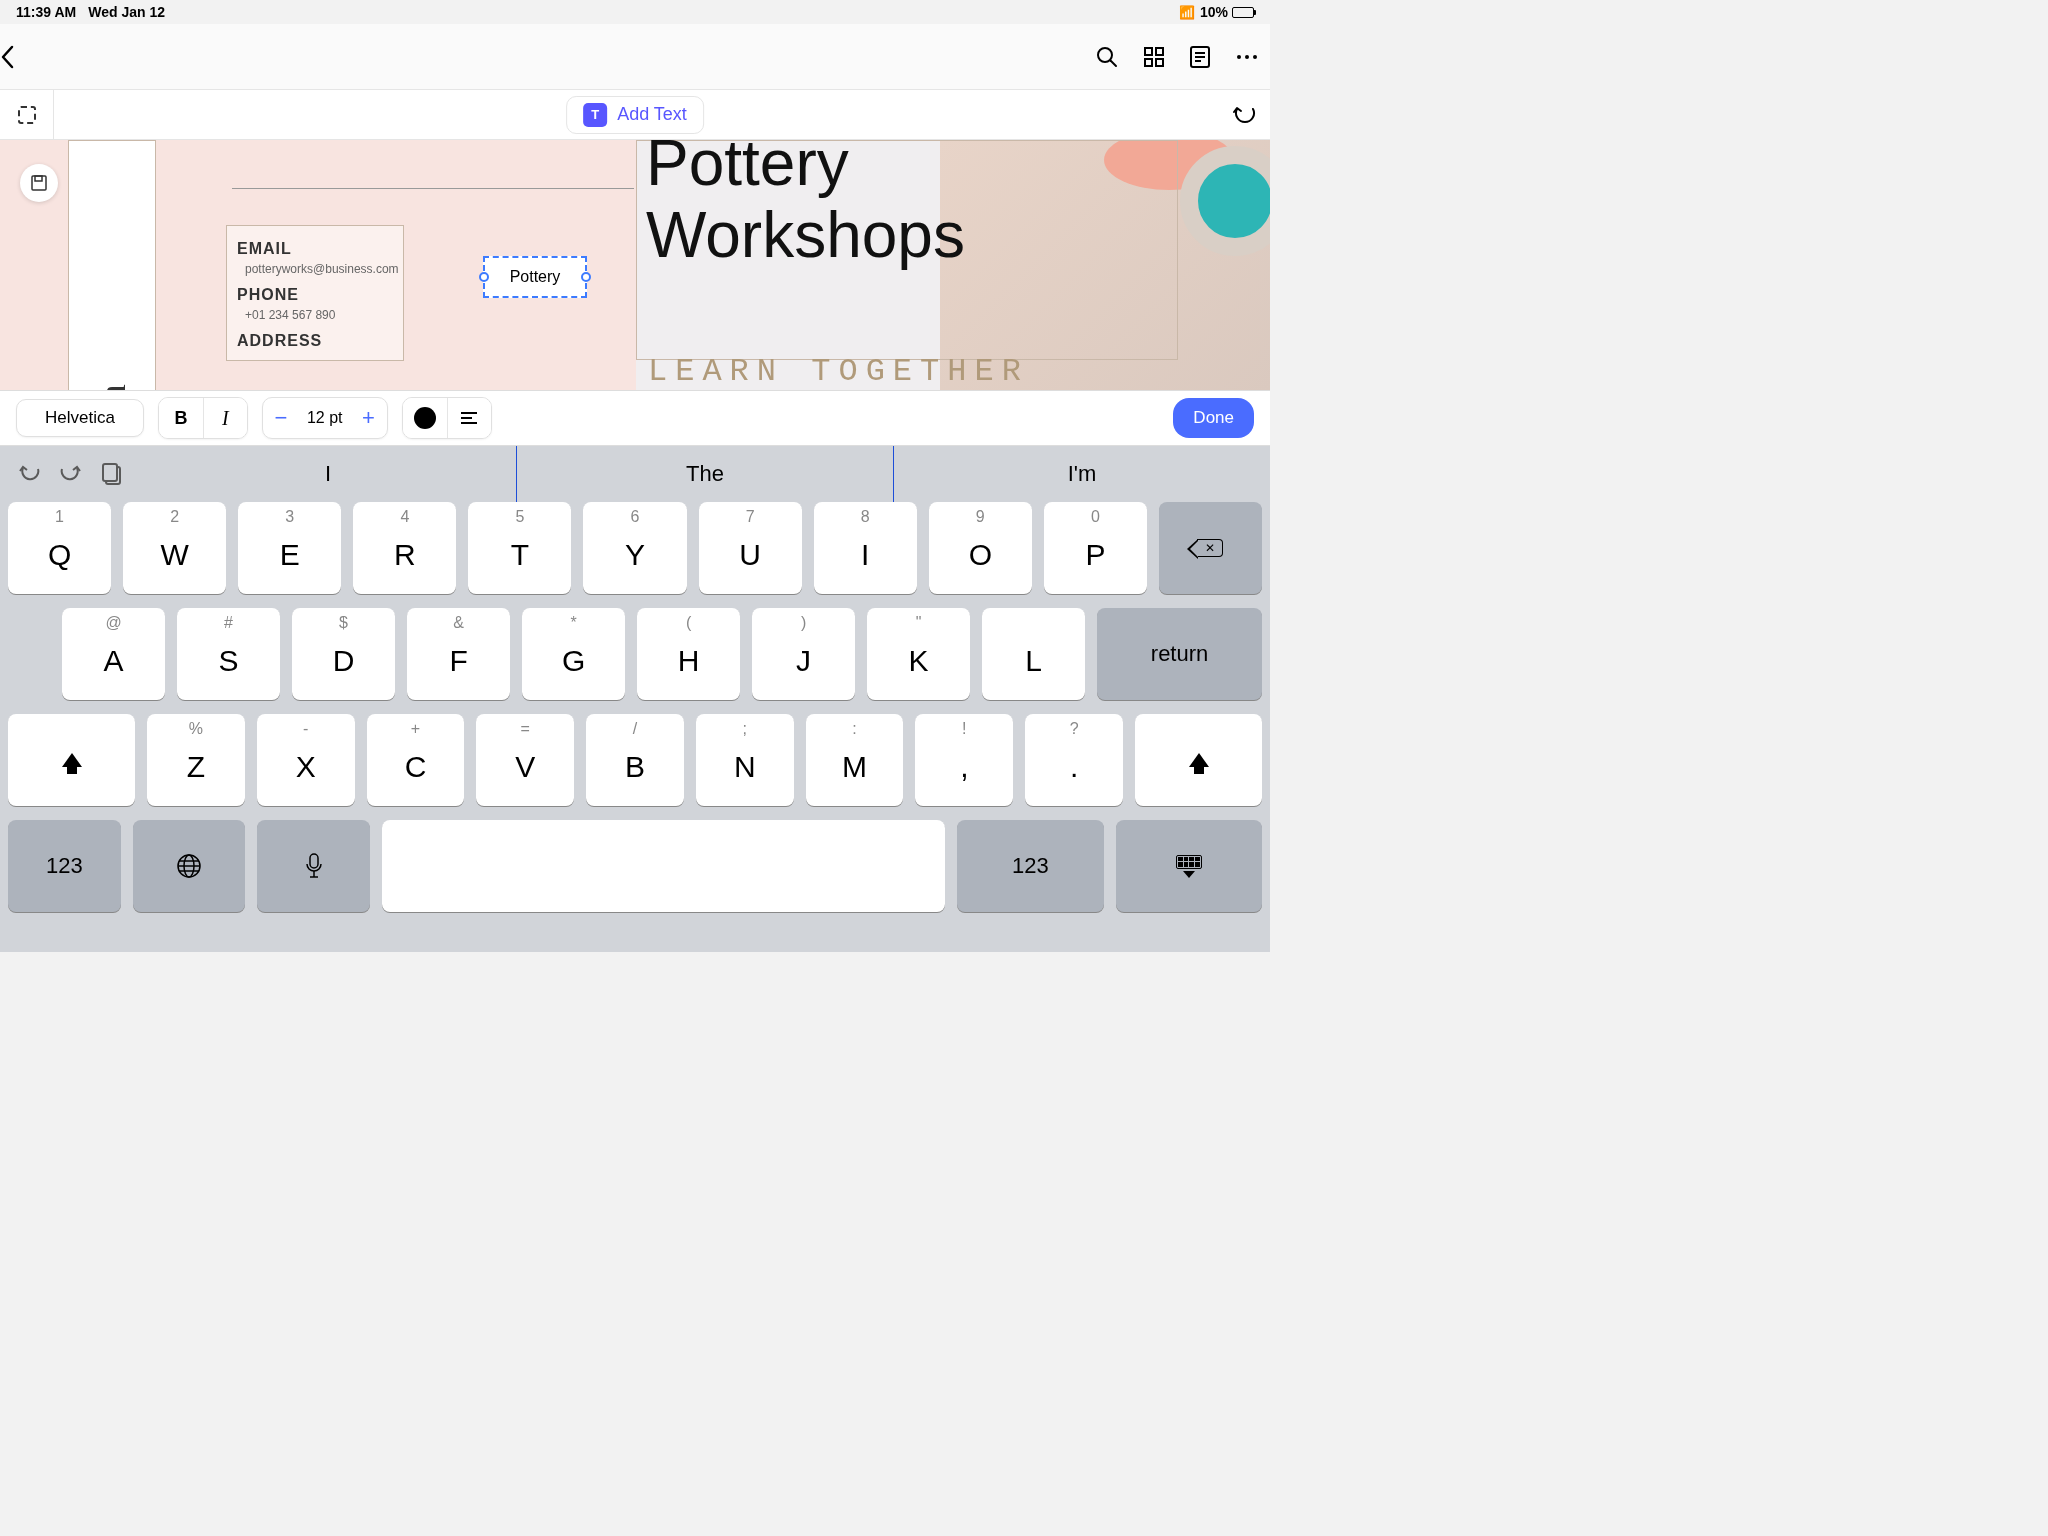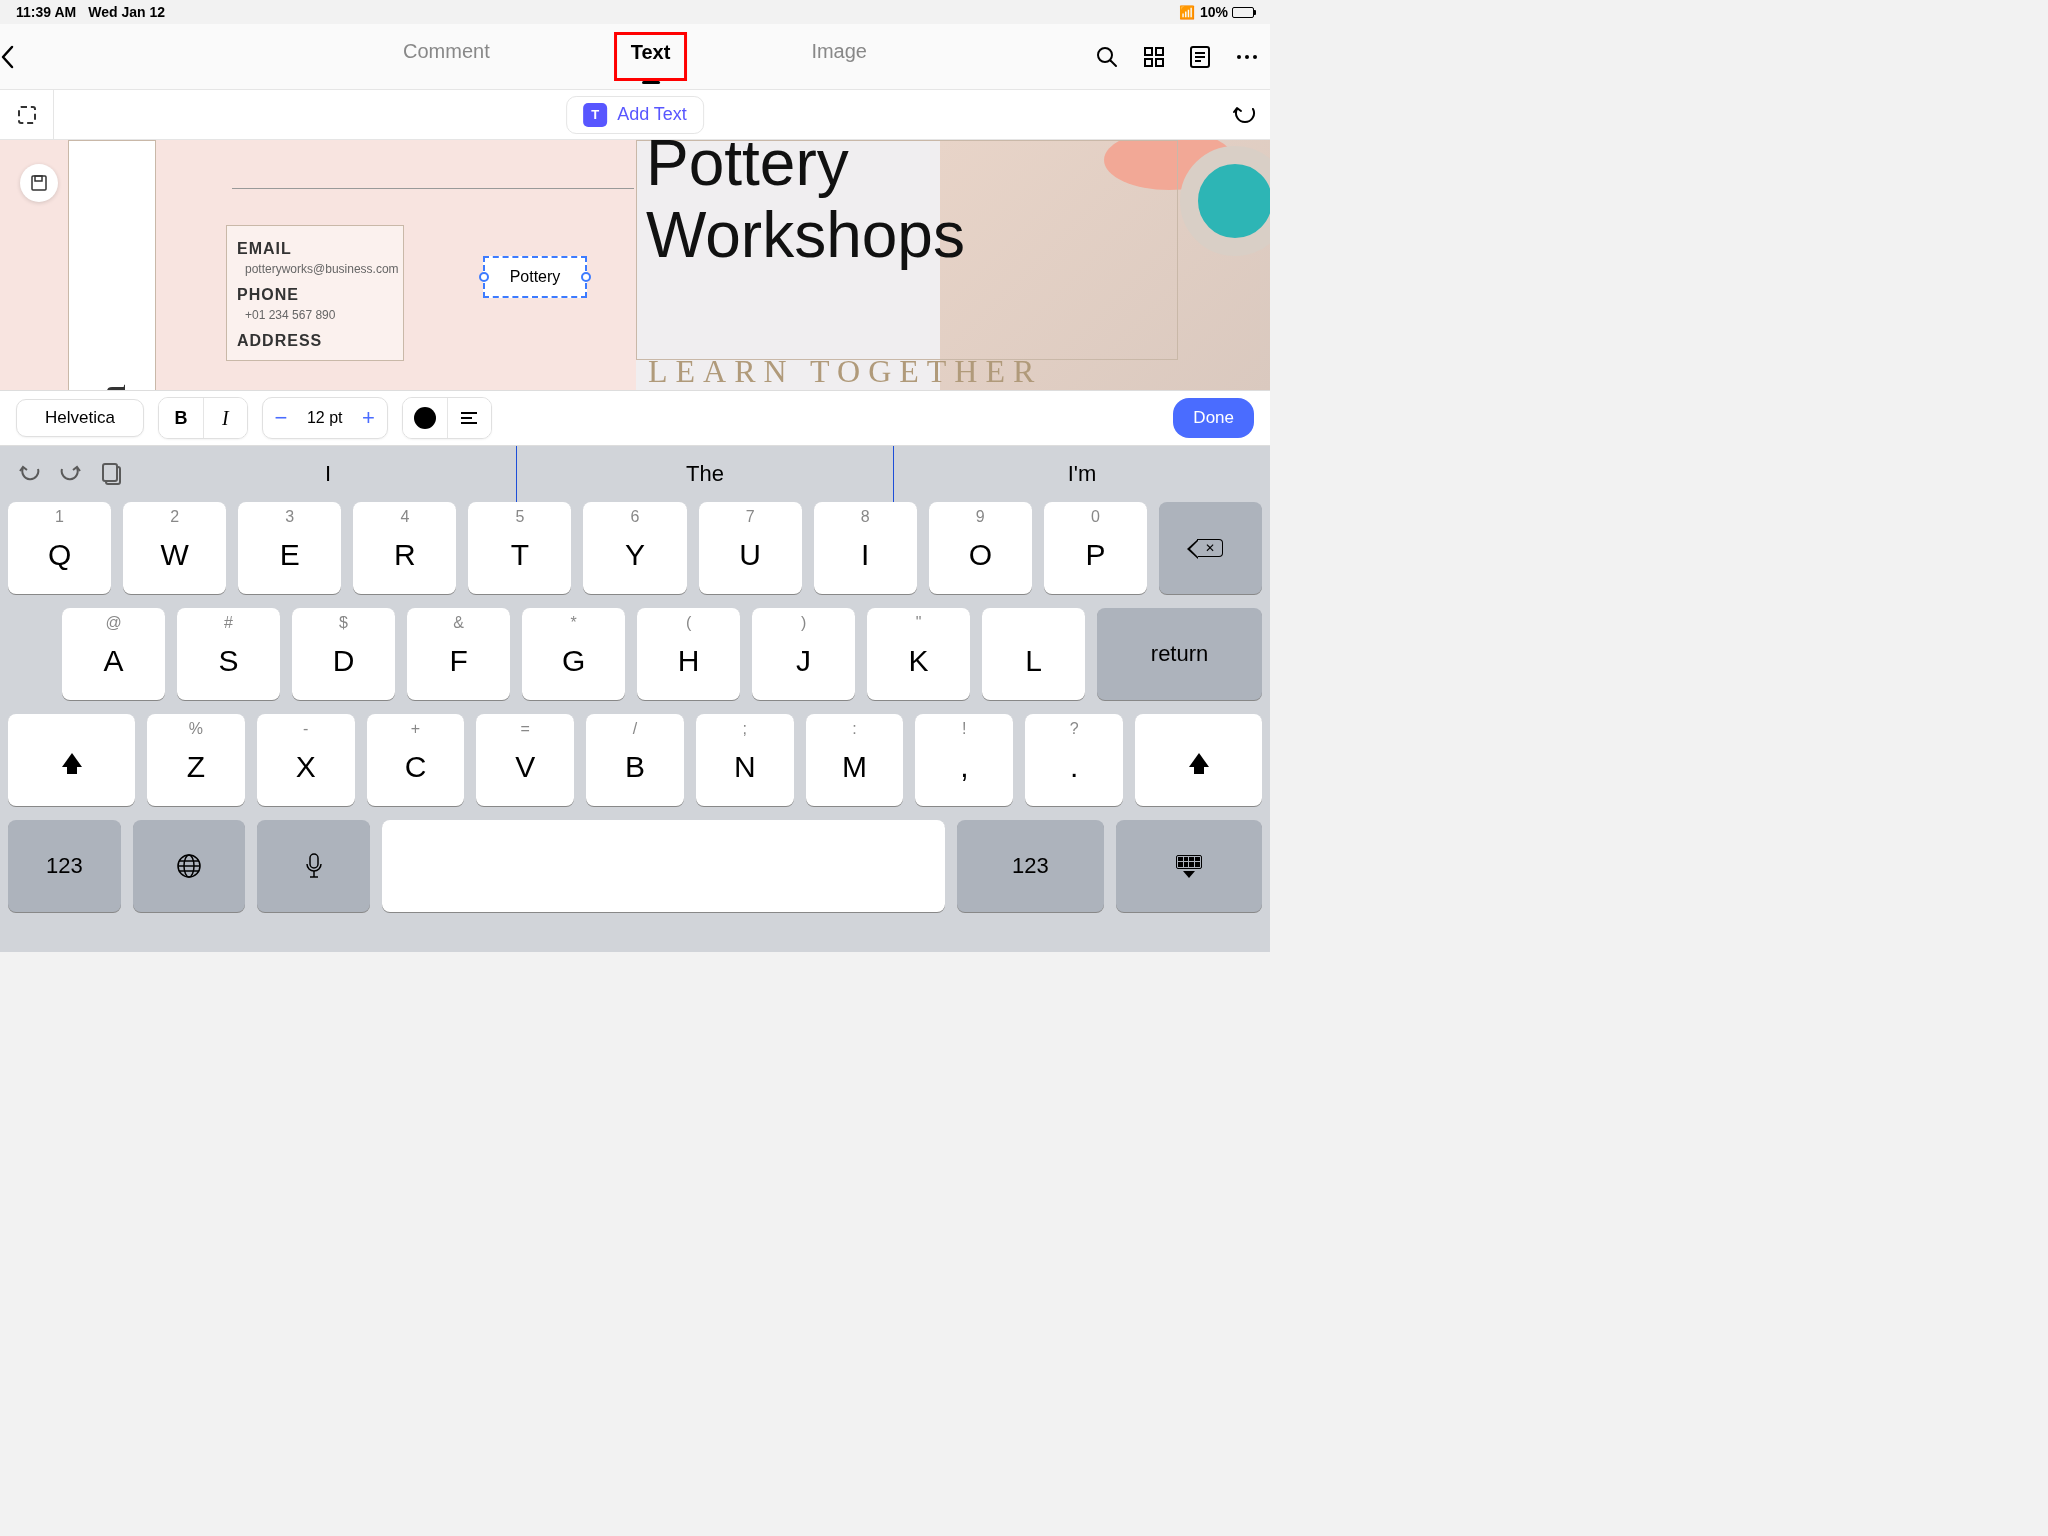--- a/index.html
+++ b/index.html
@@ -43,21 +43,21 @@
 .text-edit-box { position:absolute; left:483px; top:116px; width:104px; height:42px; border:2px dashed #3d7bff; background:#fff; display:flex; align-items:center; justify-content:center; font-size:16px; }
 .handle { position:absolute; width:10px; height:10px; border:2px solid #3d7bff; border-radius:50%; background:#fff; top:50%; transform:translateY(-50%); }
 .handle.left { left:-6px; } .handle.right { right:-6px; }
 
 .page-right { flex:1; height:100%; position:relative; background:#f0eef0; }
 .photo { position:absolute; right:0; top:0; width:330px; height:100%; background:linear-gradient(135deg,#e8d4c8 0%, #dac9bf 100%); }
 .plate1{position:absolute; right:36px; top:-10px; width:130px; height:60px; background:#f2a896; border-radius:50%;}
 .bowl{position:absolute; right:-20px; top:6px; width:110px; height:110px; background:#2db5b5; border-radius:50%; border:18px solid #d9cfc6;}
 .frame{position:absolute; left:0; top:0; right:92px; height:220px; border:1px solid #c9b8a8;}
 .big-title{position:absolute; left:10px; top:-12px; font-family: Georgia, serif; font-size:64px; line-height:1.12; color:#111; font-weight:500;}
-.learn{position:absolute; left:12px; bottom:0; font-size:32px; letter-spacing:8px; color:#b09a7a; font-family: Liberation Serif, serif;}
+.learn{position:absolute; left:12px; bottom:0; font-size:32px; letter-spacing:8px; color:#b09a7a; font-family: Liberation Mono, monospace;}
 
 .format-bar { height: 56px; background:#fff; display:flex; align-items:center; padding:0 16px; gap:14px; border-top:1px solid #ddd; border-bottom:1px solid #ddd; }
 .font-pill { background:#fff; border:1px solid #e0e0e0; border-radius:10px; padding:8px 28px; font-size:17px; box-shadow:0 1px 2px rgba(0,0,0,.05); }
 .fmt-group { display:flex; gap:0; border:1px solid #e0e0e0; border-radius:10px; overflow:hidden; box-shadow:0 1px 2px rgba(0,0,0,.05); }
 .fmt-btn { width:44px; height:40px; display:flex; align-items:center; justify-content:center; font-size:18px; cursor:pointer; background:#fff; }
 .fmt-btn.bold{ font-weight:800; }
 .fmt-btn.italic{ font-style:italic; font-family:Georgia; font-size:20px; }
 .fmt-btn + .fmt-btn { border-left:1px solid #e5e5e5; }
 .size-group { display:flex; align-items:center; gap:0; border:1px solid #e0e0e0; border-radius:10px; box-shadow:0 1px 2px rgba(0,0,0,.05); }
 .size-btn { width:36px; height:40px; display:flex; align-items:center; justify-content:center; color:#4a6cff; font-size:22px; cursor:pointer; }
@@ -112,25 +112,20 @@
     <span>10%</span>
     <span class="battery-icon"><span class="battery-fill"></span></span>
   </div>
 </div>
 
 <div class="top-nav">
   <div class="back-btn">
     <svg width="16" height="24" viewBox="0 0 16 24">
         <path d="M12 2 L3 12 L12 22" stroke="#000" stroke-width="2.5" fill="none" stroke-linecap="round" stroke-linejoin="round"></path>
       </svg>
-  </div>
-  <div class="tabs">
-    <div class="tab">Comment</div>
-    <div class="tab active highlight">Text</div>
-    <div class="tab">Image</div>
   </div>
   <div class="nav-right">
     <span class="nav-icon">
       <svg width="22" height="22" viewBox="0 0 22 22">
           <circle cx="9" cy="9" r="7" stroke="#000" stroke-width="2" fill="none"></circle>
           <line x1="14.5" y1="14.5" x2="20" y2="20" stroke="#000" stroke-width="2" stroke-linecap="round"></line>
         </svg>
     </span>
     <span class="nav-icon">
       <svg width="20" height="20" viewBox="0 0 20 20">

